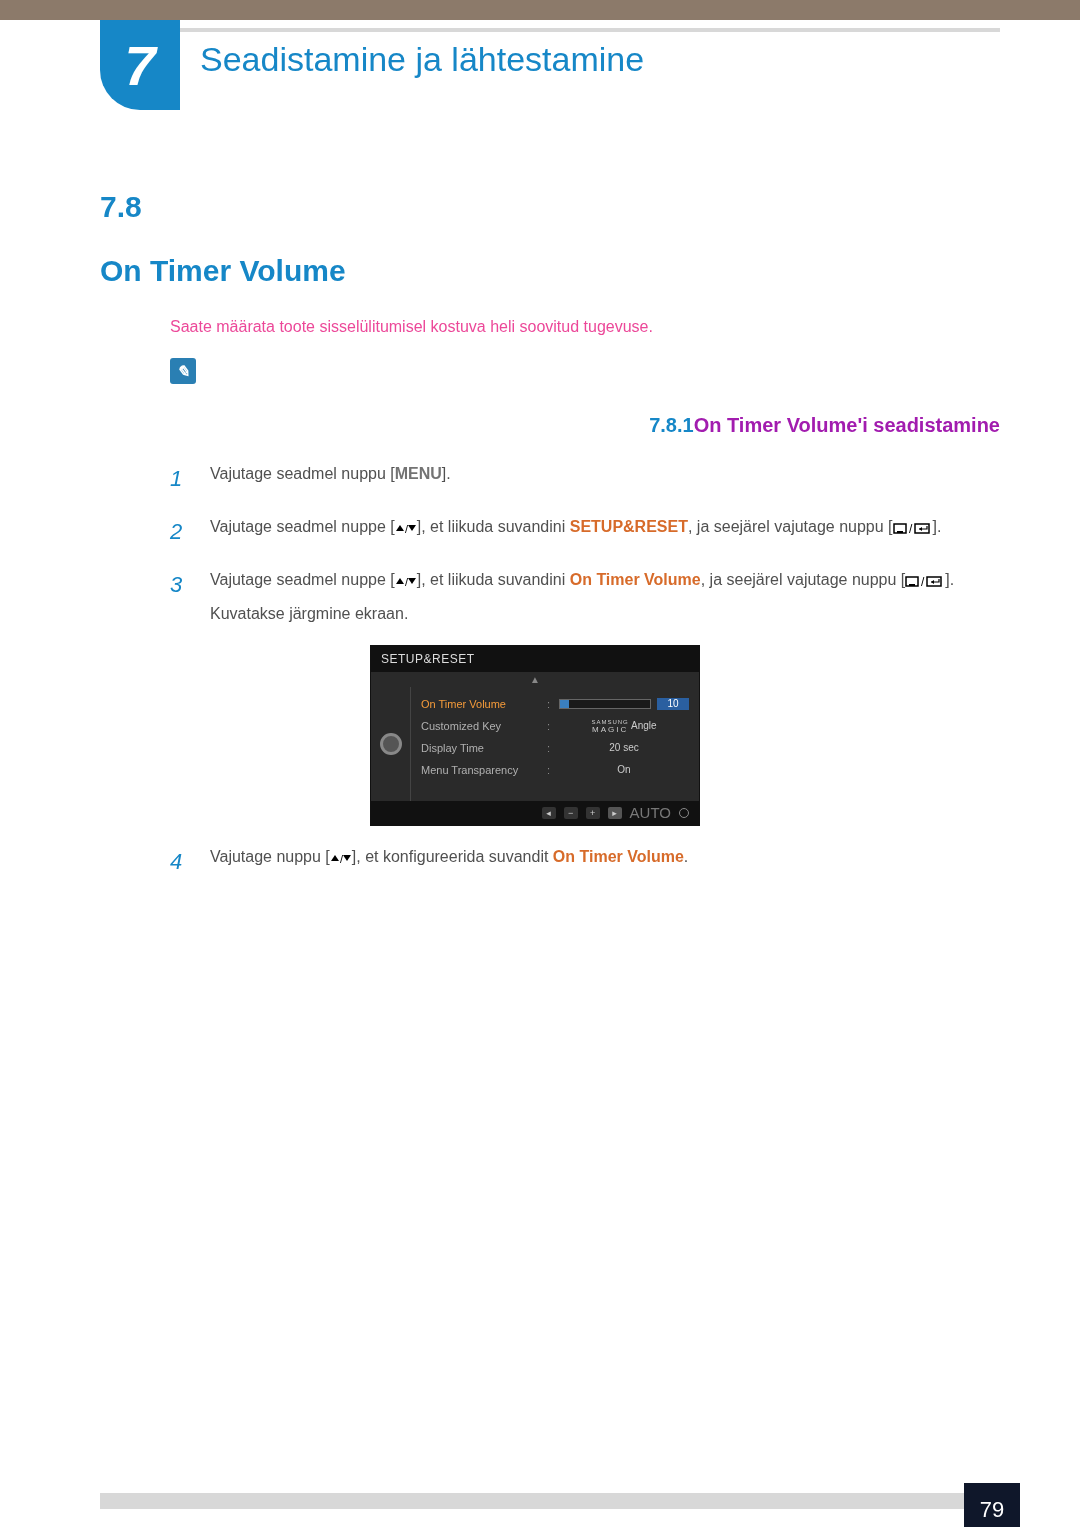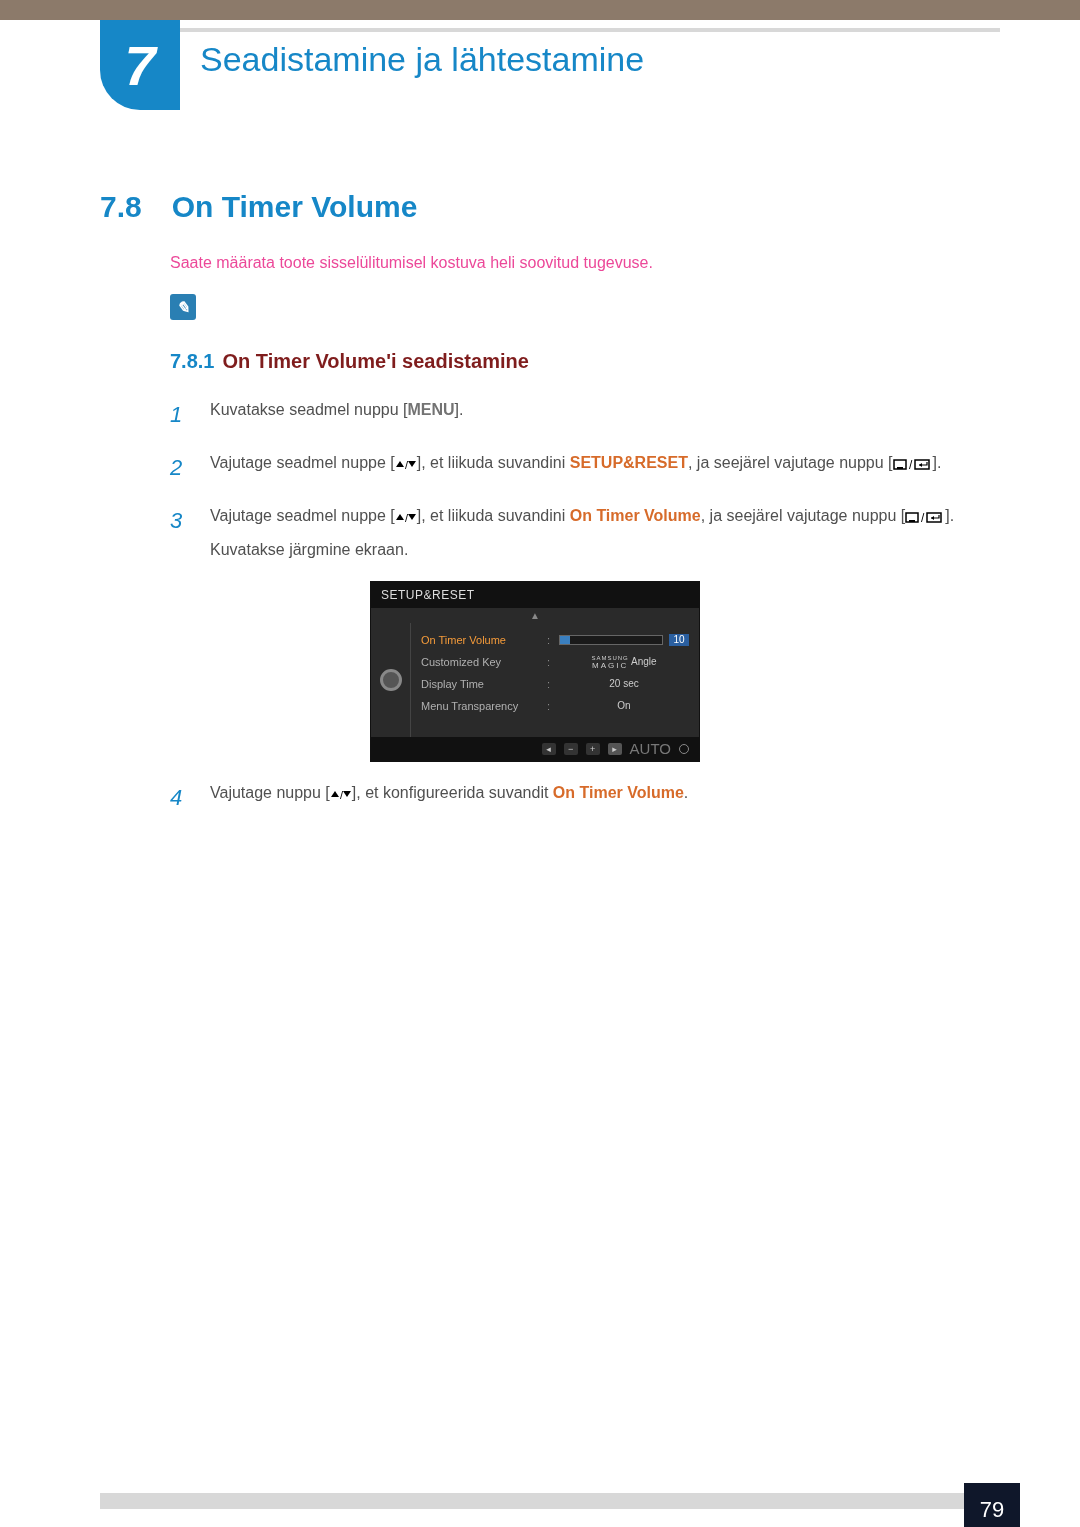--- a/index.html
+++ b/index.html
@@ -42,37 +42,37 @@
     position: absolute;
     top: 40px; left: 200px;
     font-size: 34px;
     color: #1687c7;
     font-weight: 500;
   }
   .content {
     position: absolute;
     top: 190px; left: 100px; right: 80px;
   }
-  .h2 { display: flex; gap: 30px; align-items: baseline; margin-bottom: 30px; }
+  .h2 { display: flex; gap: 30px; align-items: baseline; margin-bottom: 30px; flex-direction: column; }
   .h2 .num { color: #1687c7; font-size: 30px; font-weight: 600; }
   .h2 .txt { color: #1687c7; font-size: 30px; font-weight: 600; }
   .intro { font-size: 16px; color: #ec4899; margin: 0 0 20px 70px; }
   .note-row { display: flex; gap: 14px; margin: 0 0 30px 70px; align-items: flex-start; }
   .note-icon {
     width: 26px; height: 26px; background: #2a7fb3;
     border-radius: 3px; display:flex; align-items:center; justify-content:center;
     color:#fff; font-style: italic; font-weight: bold; font-size: 16px;
     margin-top: 2px;
   }
   .note-text { font-size: 16px; color: #505050; }
   .hl { color: #d76b2a; font-weight: 600; }
   .bold { font-weight: 700; color: #737373; }
-  .h3 { display:flex; gap:8px; align-items:baseline; margin: 30px 0 24px 70px; }
+  .h3 { display:flex; gap:0; align-items:baseline; margin: 30px 0 24px 70px; justify-content: flex-end; }
   .h3 .num { color:#1687c7; font-size:20px; font-weight:700; }
-  .h3 .txt { color:#7f1d1d; font-size:20px; font-weight:700; }
+  .h3 .txt { color:#a21caf; font-size:20px; font-weight:700; }
   .steps { margin-left: 70px; }
   .step { display:flex; gap:20px; margin-bottom: 18px; font-size:16px; line-height:1.6; color:#505050; }
   .step .sn { color:#1687c7; font-style: italic; font-size: 22px; font-weight:400; width:20px; flex:0 0 20px; }
   .step .sb { flex: 1; }
   .osd {
     width: 330px; margin: 10px 0 18px 200px;
     background: #2a2a2a; color:#b0b0b0; font-size:11px;
     border: 1px solid #111;
   }
   .osd-title { background:#111; color:#ddd; padding:6px 10px; font-size:12px; letter-spacing:0.5px; }
@@ -82,21 +82,21 @@
   .osd-gear { width:22px; height:22px; border-radius:50%; border:3px solid #888; background:#555; }
   .osd-rows { flex:1; padding:6px 10px 20px 10px; }
   .osd-row { display:flex; align-items:center; height:22px; gap:6px; }
   .osd-label { width:120px; }
   .osd-label.sel { color:#f59b3a; }
   .osd-colon { color:#888; width:6px; }
   .osd-val { flex:1; color:#ccc; font-size:10px;text-align:center; }
   .osd-bar { flex:1; display:flex; align-items:center; gap:6px; }
   .osd-track { flex:1; height:10px; border:1px solid #666; background:#1a1a1a; position:relative; }
   .osd-fill { position:absolute; left:0; top:0; bottom:0; width:10%; background:#3a7fbf; }
-  .osd-num { background:#2a5fa0; color:#fff; width:20px; text-align:center; font-size:10px; height:12px; line-height:12px;}
+  .osd-num { background:#2a5fa0; color:#fff; width:32px; text-align:center; font-size:10px; height:12px; line-height:12px;}
   .osd-footer { background:#111; height:24px; display:flex; align-items:center; justify-content:flex-end; padding: 0 10px; gap:8px; }
   .osd-fb { width:14px; height:12px; background:#333; color:#ccc; font-size:9px; text-align:center; line-height:12px; border-radius:2px; }
   .osd-fb.play { background:#555; }
   .osd-auto { color:#777; font-size:15px; }
   .osd-pwr { width:10px; height:10px; border:1px solid #888; border-radius:50%; position:relative; }
   .icon-inline { display:inline-block; vertical-align:middle; }
   .footer {
     position:absolute; bottom:0; left:0; right:0;
     height:48px; background:#fff;
   }
@@ -135,21 +135,21 @@
   <div class="h3">
     <div class="num">7.8.1</div>
     <div class="txt">On Timer Volume'i seadistamine</div>
   </div>
 
   <div class="steps">
 
     <div class="step">
       <div class="sn">1</div>
       <div class="sb">
-        <span>Kuvatakse seadmel nuppu [</span><span class="bold">MENU</span><span>].</span>
+        <span>Vajutage seadmel nuppu [</span><span class="bold">MENU</span><span>].</span>
       </div>
     </div>
 
     <div class="step">
       <div class="sn">2</div>
       <div class="sb">
         <span>Vajutage seadmel nuppe [</span><svg class="icon-inline icon-updown" width="22" height="12">
             <polygon points="5,2 9,8 1,8" fill="#000"></polygon>
             <text x="10" y="10" font-size="11" fill="#000">/</text>
             <polygon points="17,8 21,2 13,2" fill="#000"></polygon>

